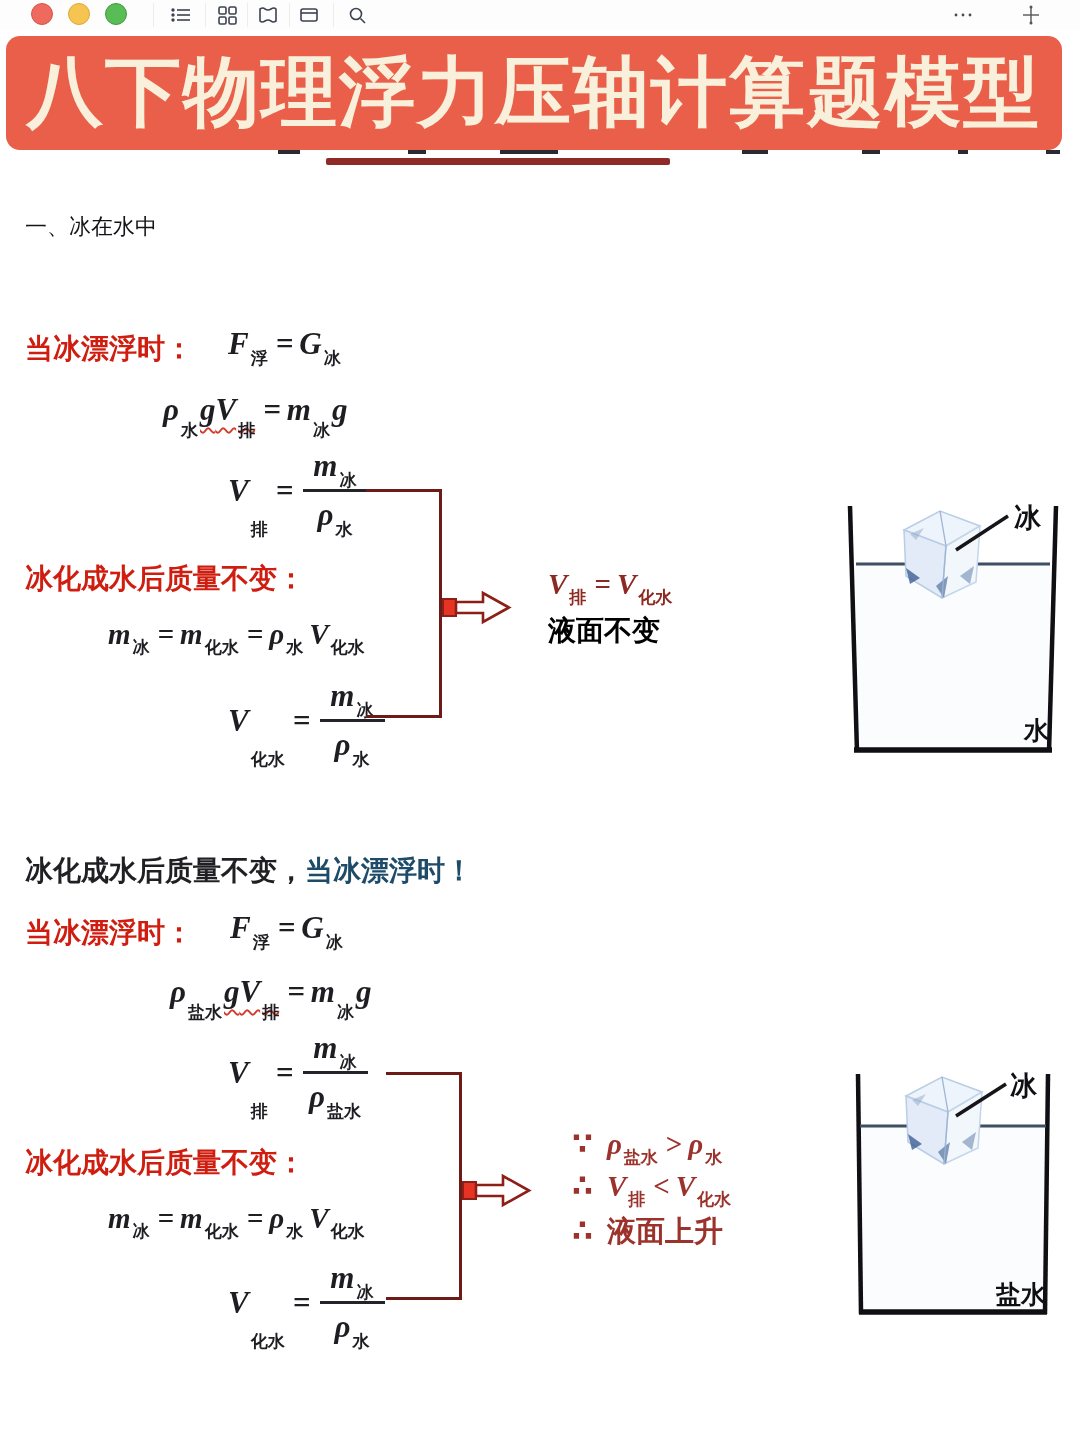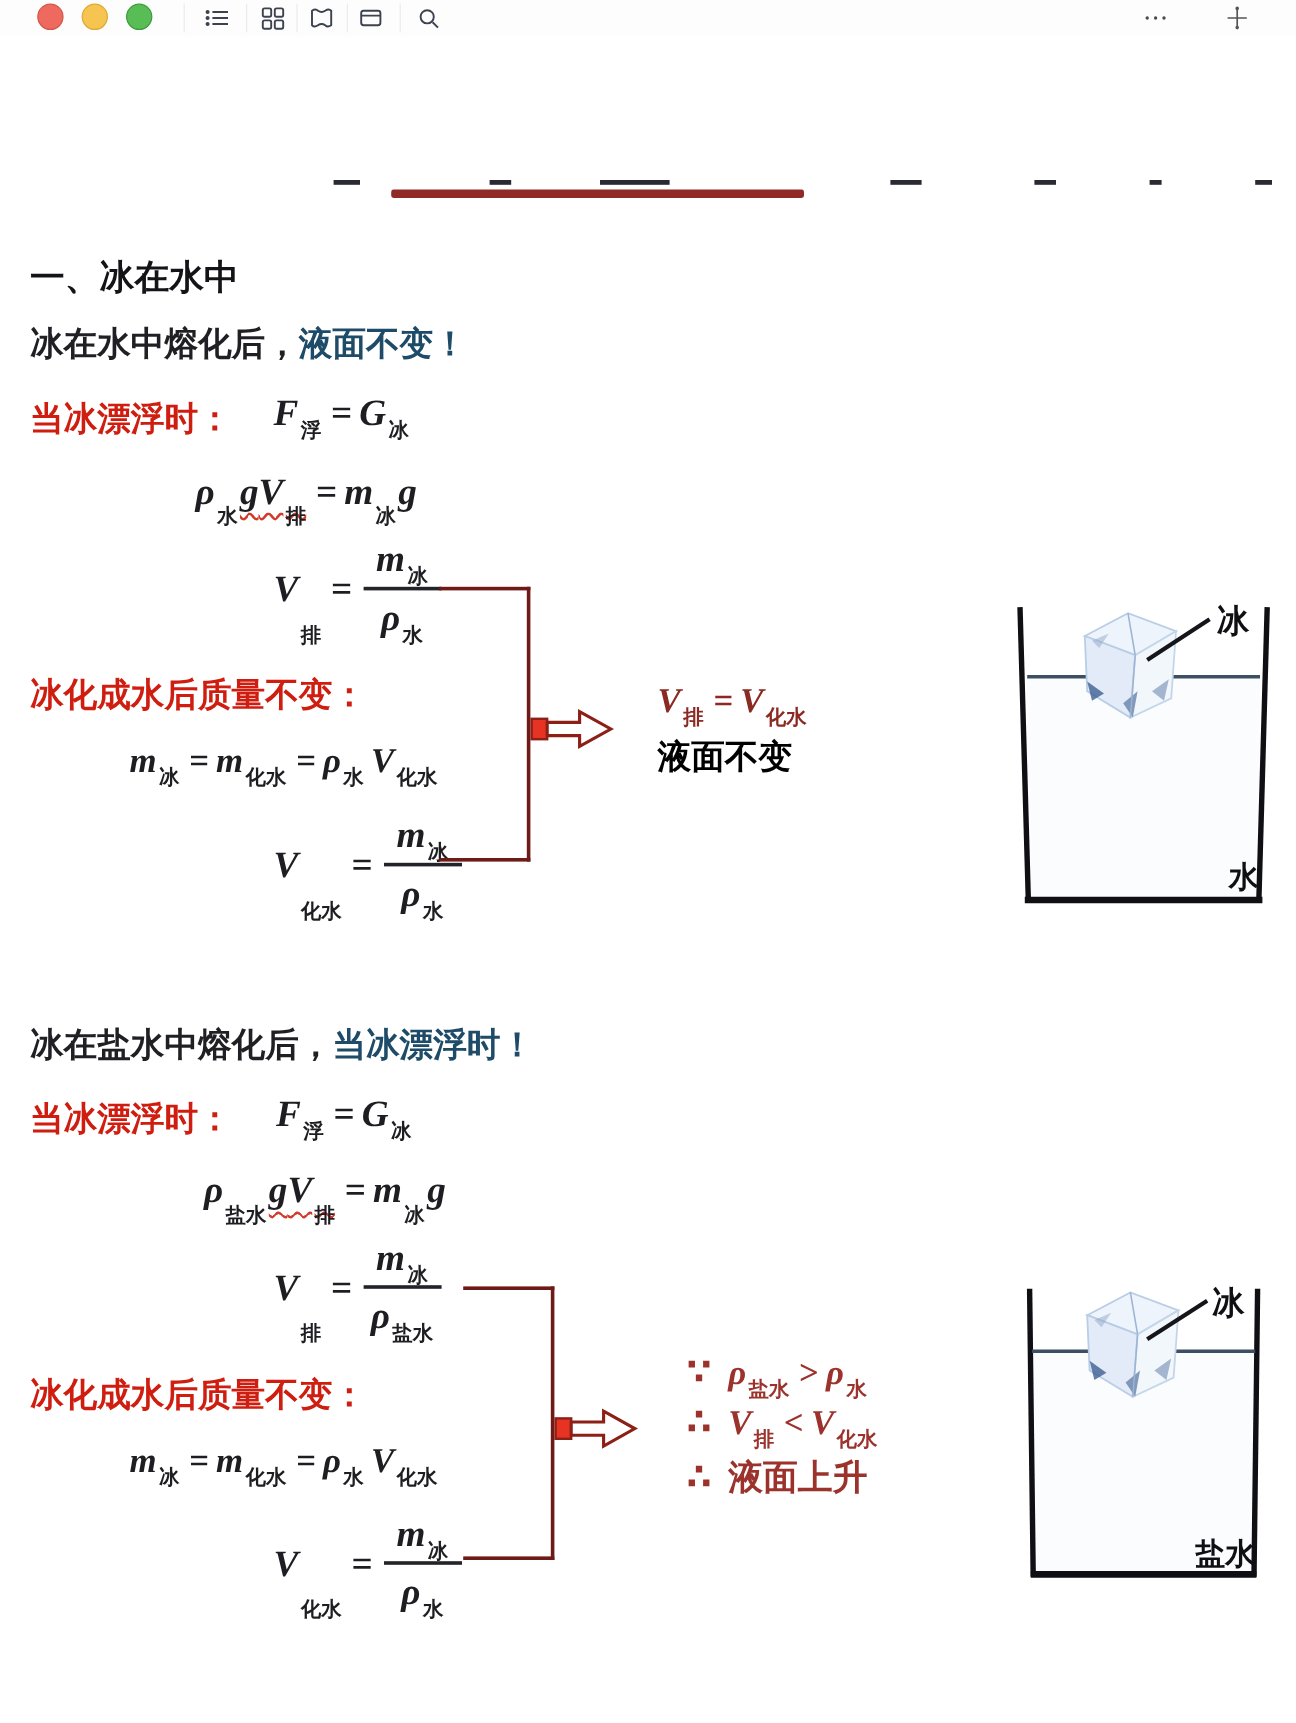--- a/index.html
+++ b/index.html
@@ -21,21 +21,21 @@
   
   .banner { position:absolute; left:6px; top:36px; width:1056px; height:114px;
             background:#e95f49; border-radius:14px; display:flex; align-items:center; justify-content:center; }
   .banner-title { font-size:76px; font-weight:900; color:#f8f0da; letter-spacing:2px; white-space:nowrap;
                   font-family:"Liberation Sans","DejaVu Sans",sans-serif; }
   .fragment { position:absolute; height:4px; background:#2a2a33; top:150px; }
   .title-underline { position:absolute; left:326px; top:158px; width:344px; height:7px; background:#8f2a26; border-radius:2px; }
 
   
   .txt { position:absolute; font-size:28px; color:#1f1f24; font-weight:700; white-space:nowrap; }
-  .heading { font-size:29px; font-weight:700; color:#141418; }
+  .heading { font-size:22px; font-weight:400; color:#141418; }
   .blue { color:#1d4b68; }
   .redlbl { color:#cf1e10; }
   .darkred { color:#000000; }
 
   
   .eq { position:absolute; font-size:31px; color:#1d1d22; display:inline-flex; align-items:baseline; white-space:nowrap; }
   .it { font-style:italic; font-weight:bold; font-family:"Liberation Serif","DejaVu Serif",serif; }
   .sub { font-size:17px; font-weight:bold; vertical-align:-8px; margin:0 2px 0 2px; align-self:flex-end; position:relative; top:8px; }
   .rel { margin:0 6px; font-weight:bold; font-family:"Liberation Serif","DejaVu Serif",serif; }
   .wavy { text-decoration:underline; text-decoration-style:wavy; text-decoration-color:#d23b2a;
@@ -118,35 +118,35 @@
     <div class="tb-icon tb-right" style="left:1020px; top:4px">
       <svg viewBox="0 0 22 22" fill="none" stroke="#555" stroke-width="1.4">
         <line x1="11" y1="3" x2="11" y2="19"></line>
           <line x1="3" y1="11" x2="19" y2="11"></line>
         <circle cx="11" cy="3" r="0.8" fill="#555"></circle>
           <circle cx="11" cy="19" r="0.8" fill="#555"></circle>
       </svg>
     </div>
   </div>
 
+  <div class="banner">
+    <span class="banner-title">八下物理浮力压轴计算题模型</span>
+  </div>
 
   <div class="fragment" style="left:278px;width:22px"></div>
   <div class="fragment" style="left:408px;width:18px"></div>
   <div class="fragment" style="left:500px;width:58px"></div>
   <div class="fragment" style="left:742px;width:26px"></div>
   <div class="fragment" style="left:862px;width:18px"></div>
   <div class="fragment" style="left:958px;width:10px"></div>
   <div class="fragment" style="left:1046px;width:14px"></div>
   <div class="title-underline"></div>
 
   <div class="txt heading" style="left:25px; top:212px">一、冰在水中</div>
 
-  <div class="txt" style="left:25px; top:268px">
-    <span>冰在水中熔化后，</span><span class="blue">液面不变！</span>
-  </div>
 
   <div class="txt redlbl" style="left:25px; top:330px">当冰漂浮时：</div>
   <div class="eq" style="left:228px; top:326px">
     <span class="it">F</span>
       <span class="sub">浮</span>
       <span class="it rel">=</span>
       <span class="it">G</span>
       <span class="sub">冰</span>
   </div>
 
@@ -241,21 +241,21 @@
         <line x1="50" y1="40" x2="46" y2="92" stroke="#9db4d4" stroke-width="1.3"></line>
       </g>
       <line x1="164" y1="16" x2="112" y2="50" stroke="#15151a" stroke-width="3.5"></line>
     </svg>
     <span class="dia-label" style="left:170px; top:0px; font-size:27px">冰</span>
     <span class="dia-label" style="left:180px; top:214px; font-size:25px">水</span>
   </div>
 
 
   <div class="txt" style="left:25px; top:852px">
-    <span>冰在盐水中熔化后，</span><span class="blue">当冰漂浮时！</span>
+    <span>冰化成水后质量不变，</span><span class="blue">当冰漂浮时！</span>
   </div>
 
   <div class="txt redlbl" style="left:25px; top:914px">当冰漂浮时：</div>
   <div class="eq" style="left:230px; top:910px">
     <span class="it">F</span>
       <span class="sub">浮</span>
       <span class="it rel">=</span>
       <span class="it">G</span>
       <span class="sub">冰</span>
   </div>

